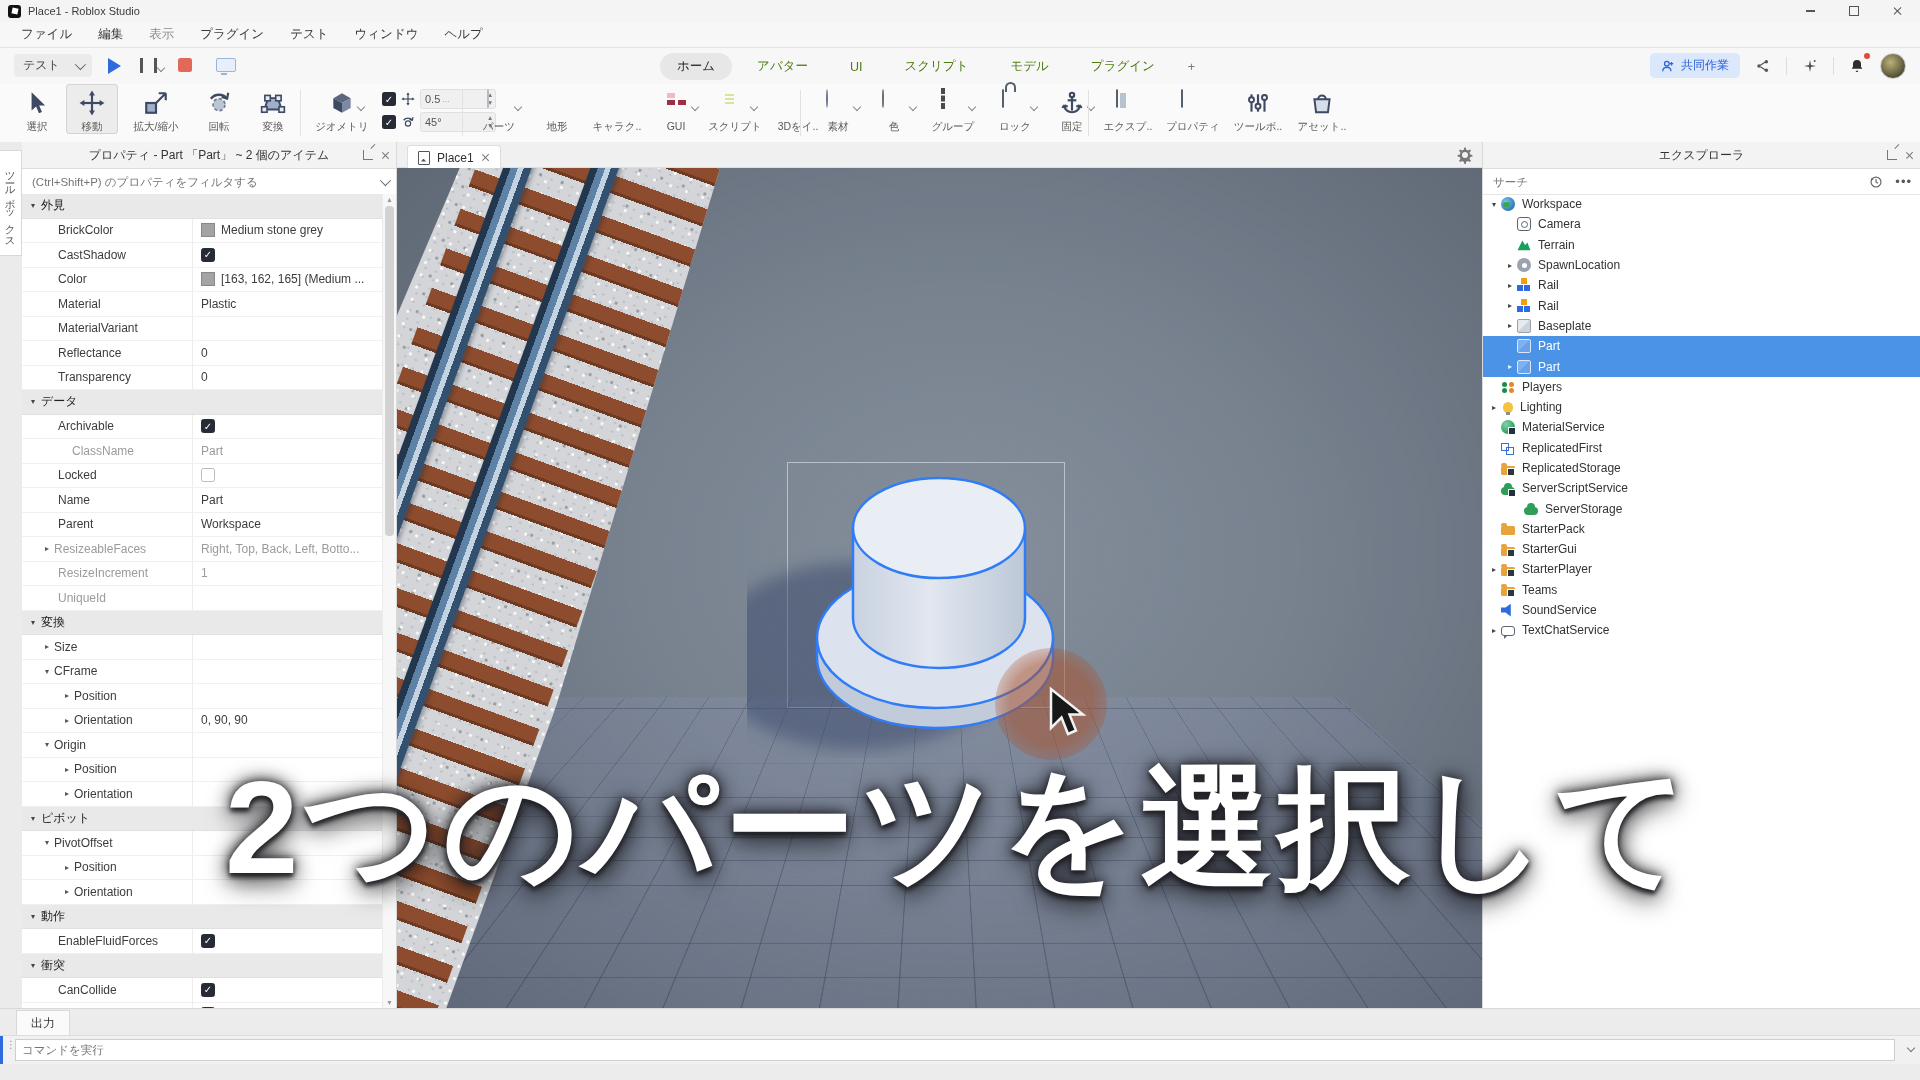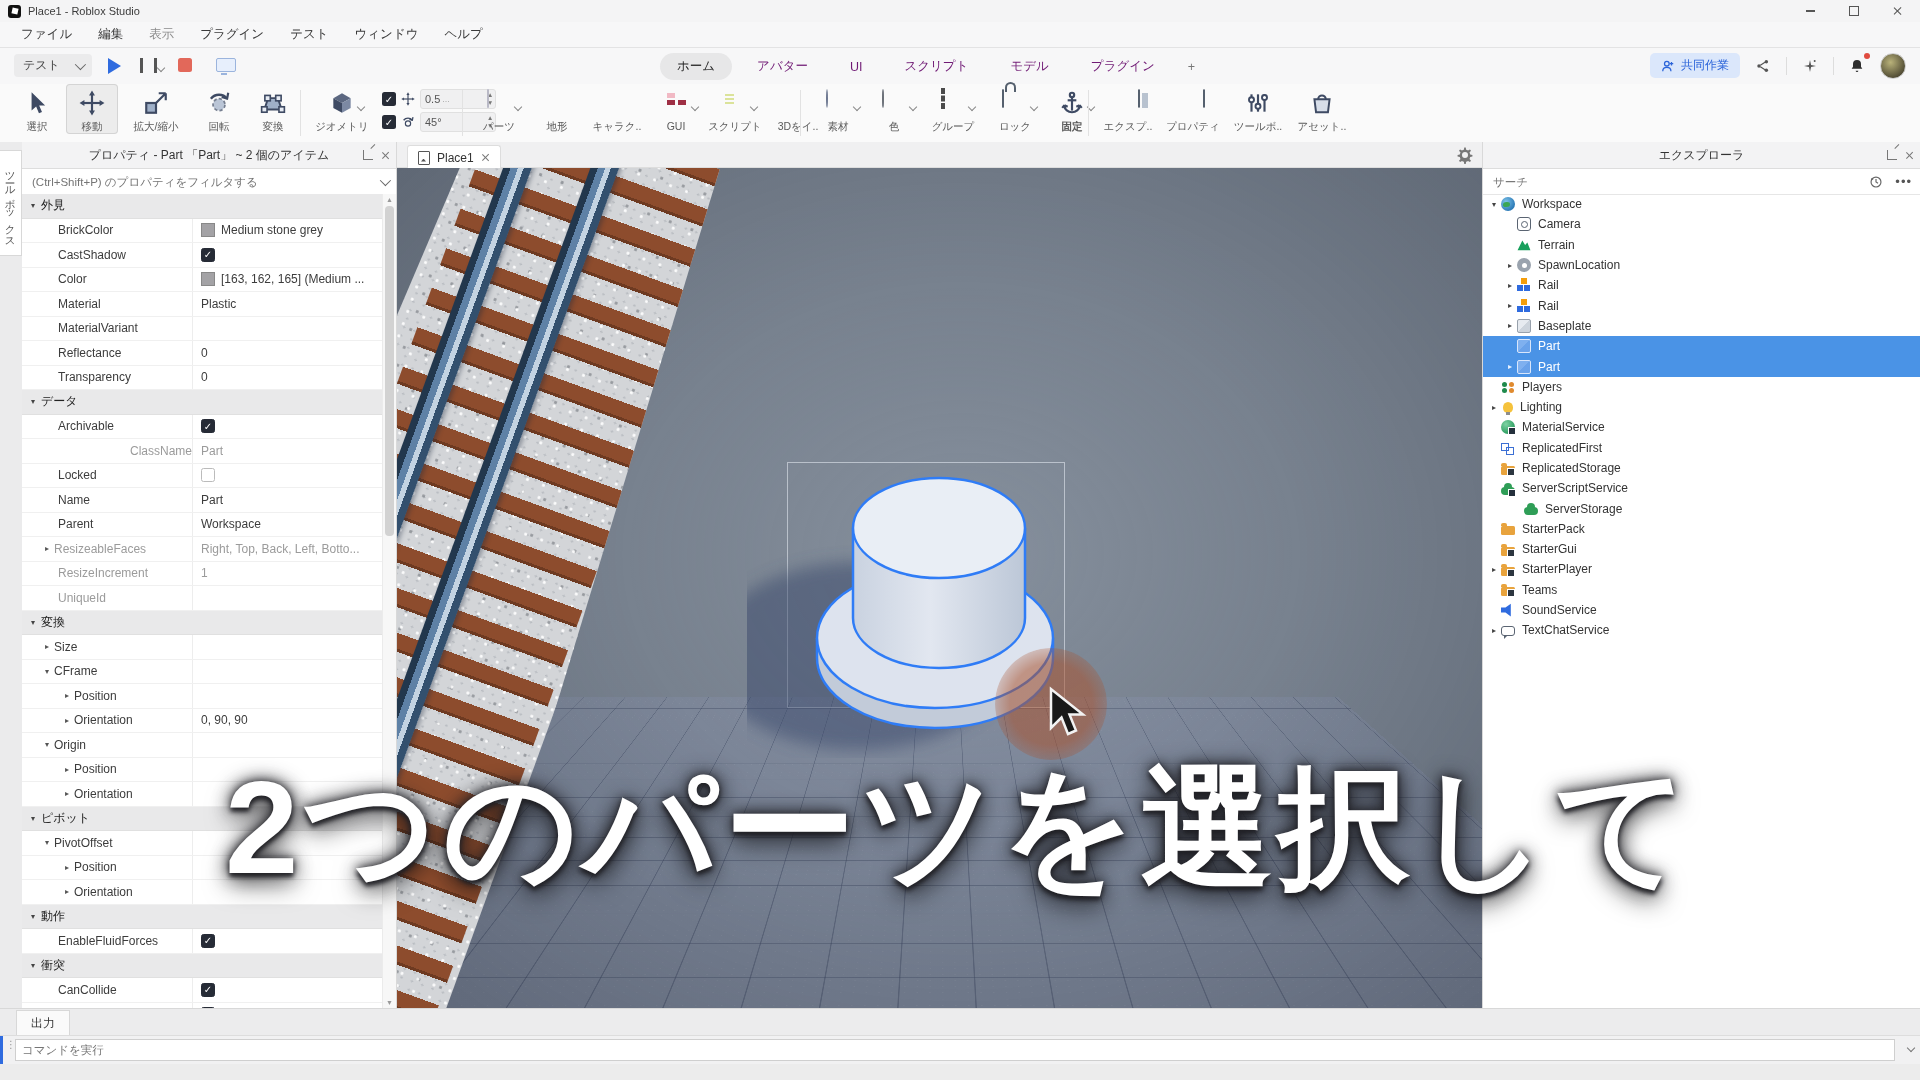--- a/index.html
+++ b/index.html
@@ -26,21 +26,21 @@
   .toolbar{position:absolute;left:0;top:48px;width:1920px;height:36px;background:#f7f7f8;border-bottom:1px solid #e3e3e4;}
   .mode-pill{position:absolute;left:14px;top:6px;width:78px;height:23px;background:#ebebec;border-radius:4px;display:flex;align-items:center;justify-content:space-between;padding:0 9px;box-sizing:border-box;font-size:12px;color:#444;}
   .chev{width:7px;height:7px;border-right:1.5px solid #666;border-bottom:1.5px solid #666;transform:rotate(45deg) translateY(-2px);}
   .play-btn{position:absolute;left:108px;top:10px;width:0;height:0;border-left:13px solid #2f6bdf;border-top:8px solid transparent;border-bottom:8px solid transparent;}
   .pause-btn{position:absolute;left:140px;top:10px;width:11px;height:15px;border-left:3.5px solid #555;border-right:3.5px solid #555;}
   .pause-caret{position:absolute;left:158px;top:17px;width:5px;height:5px;border-right:1.4px solid #888;border-bottom:1.4px solid #888;transform:rotate(45deg);}
   .stop-btn{position:absolute;left:178px;top:10px;width:14px;height:14px;background:#e2685a;border-radius:2.5px;}
   .monitor-ic{position:absolute;left:216px;top:10px;width:18px;height:12px;border:1.6px solid #9bb4dd;border-radius:2px;background:#e7effc;}
   .monitor-ic::after{content:"";position:absolute;left:4px;bottom:-4px;width:6px;height:2px;background:#9bb4dd;}
   .ctx-tabs{position:absolute;left:660px;top:5px;display:flex;align-items:center;gap:8px;}
-  .ctab{font-size:12.5px;color:#701a75;padding:5px 17px;border-radius:14px;white-space:nowrap;}
+  .ctab{font-size:12.5px;color:#4d7c0f;padding:5px 17px;border-radius:14px;white-space:nowrap;}
   .ctab.active{background:#e7e7e8;color:#222;}
   .ctab.add{color:#777;padding:5px 8px;}
   .tb-right{position:absolute;right:14px;top:5px;display:flex;align-items:center;gap:12px;height:25px;}
   .collab{display:flex;align-items:center;gap:6px;background:#dbe7fb;color:#2b64d9;font-size:12px;border-radius:5px;padding:4px 11px;}
   .vdiv{width:1px;height:18px;background:#ddd;}
   .avatar{width:24px;height:24px;border-radius:50%;background:radial-gradient(circle at 40% 35%,#b9b27a,#4f4a33 75%);border:1px solid #cfcfcf;}
   .belldot{position:absolute;right:-2px;top:-2px;width:6px;height:6px;border-radius:50%;background:#e04b3f;}
   .iconbtn{position:relative;display:flex;align-items:center;justify-content:center;width:22px;height:22px;}
   
   .ribbon{position:absolute;left:0;top:84px;width:1920px;height:58px;background:#fafafa;border-bottom:1px solid #dcdcdc;}
@@ -423,38 +423,38 @@
       <span class="rlabel">色</span>
     </div>
     <div class="rbtn" style="width:58px;">
       <span class="ri"><span class="ric ric-group"></span><span class="ddc"></span></span>
       <span class="rlabel">グループ</span>
     </div>
     <div class="rbtn" style="width:50px;">
       <span class="ri"><span class="ric ric-lock"></span><span class="ddc"></span></span>
       <span class="rlabel">ロック</span>
     </div>
-    <div class="rbtn" style="width:48px;font-weight:bold;">
+    <div class="rbtn" style="width:48px;">
       <span class="ri">
           <svg viewBox="0 0 24 24">
             <g fill="none" stroke="#3e4a63" stroke-width="2">
               <circle cx="12" cy="4.5" r="2"></circle>
               <line x1="12" y1="6.5" x2="12" y2="19"></line>
               <line x1="8" y1="9.5" x2="16" y2="9.5"></line>
               <path d="M5 14 C5 18 8.5 20.5 12 20.5 C15.5 20.5 19 18 19 14 M5 14 l-2 2.5 M5 14 l3 1.5 M19 14 l2 2.5 M19 14 l-3 1.5"></path>
             </g>
           </svg>
           <span class="ddc"></span>
         </span>
       <span class="rlabel">固定</span>
     </div>
   </div>
   <div class="rsep" style="left:1088px;"></div>
 
-  <div class="rgroup" style="left:1100px;gap:8px;text-align:right;">
+  <div class="rgroup" style="left:1100px;gap:8px;">
     <div class="rbtn" style="width:56px;">
       <span class="ri"><span class="ric ric-panelpair"></span></span>
       <span class="rlabel">エクスプ..</span>
     </div>
     <div class="rbtn" style="width:58px;">
       <span class="ri"><span class="ric ric-panelgrid"></span></span>
       <span class="rlabel">プロパティ</span>
     </div>
     <div class="rbtn" style="width:56px;">
       <span class="ri">
@@ -568,21 +568,21 @@
       </div>
       <div class="prow">
         <div class="plc" style="padding-left: 36px;">
           <span class="plab">Archivable</span>
         </div>
         <div class="pvc">
           <span class="cb on">✓</span>
         </div>
       </div>
       <div class="prow pdim">
-        <div class="plc" style="padding-left: 50px; justify-content: flex-end;">
+        <div class="plc" style="padding-left: 50px;">
           <span class="plab">ClassName</span>
         </div>
         <div class="pvc">
           <span class="pval">Part</span>
         </div>
       </div>
       <div class="prow">
         <div class="plc" style="padding-left: 36px;">
           <span class="plab">Locked</span>
         </div>

